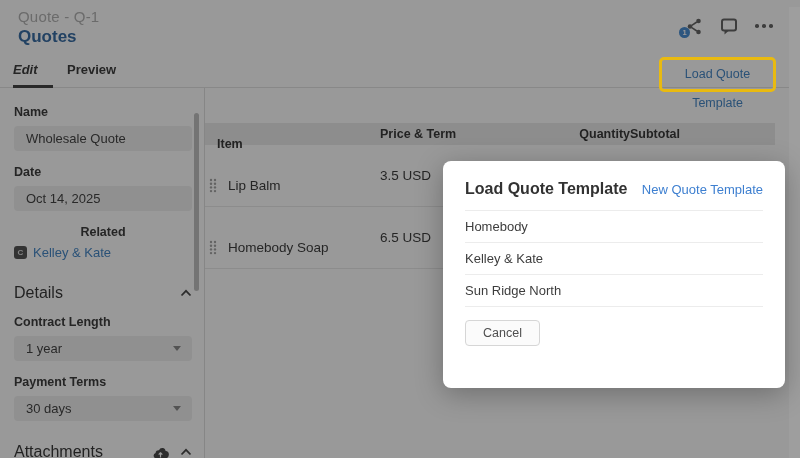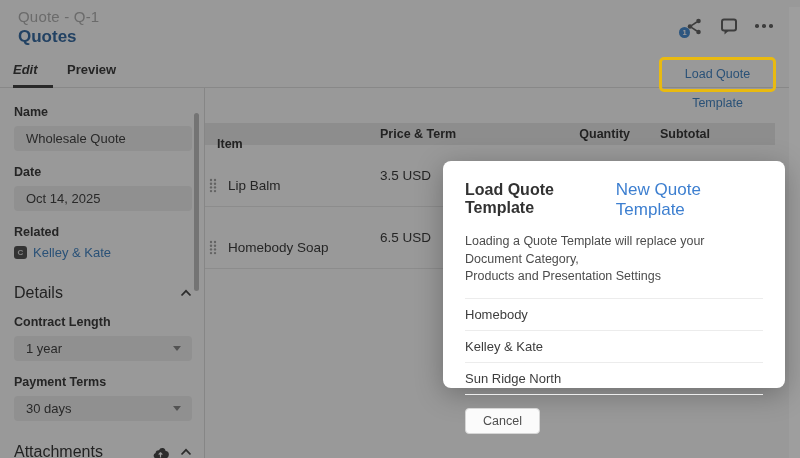--- a/index.html
+++ b/index.html
@@ -55,34 +55,34 @@
   .main { position:absolute; left:205px; top:88px; right:0; bottom:0; }
   .qtable { margin-top:35px; width:570px; }
   .thead { display:flex; height:22px; align-items:center; background:#ebebeb;
            font-size:12.5px; font-weight:700; color:#3a3a3a; }
   .trow { display:flex; height:62px; align-items:center; border-bottom:1px solid #e9e9e9;
           font-size:13.5px; color:#3f3f3f; }
   .c-item { width:165px; padding-left:12px; display:flex; align-items:center;margin-top:20px; }
   .trow .c-item { padding-left:4px; }
   .c-price { width:165px; padding-left:10px; }
   .c-qty { width:95px; text-align:right; }
-  .c-sub { width:110px; text-align:center; }
+  .c-sub { width:110px; text-align:left; }
   .grip { margin-right:11px; display:inline-flex; }
 
   
   .overlay { position:absolute; inset:0; background:rgba(0,0,0,0.40); z-index:10; }
   .page-scrollbar { position:absolute; right:0; top:7px; width:11px; bottom:0; background:#9e9e9e; z-index:15; }
   .highlight-ring { position:absolute; left:659px; top:57px; width:117px; height:35px;
                     border:3px solid #e9ba10; border-radius:5px; z-index:20; }
 
   .modal { position:absolute; left:443px; top:161px; width:342px; height:227px; background:#fff;
            border-radius:8px; box-shadow:0 6px 28px rgba(0,0,0,.28); z-index:30; padding:19px 22px 0 22px; }
   .modal-head { display:flex; align-items:baseline; justify-content:space-between; }
   .modal-title { font-size:16px; font-weight:700; color:#323232; }
-  .modal-link { font-size:17px; color:#3d7fd0; }
+  .modal-link { font-size:13px; color:#3d7fd0; }
   .modal-desc { margin-top:13px; font-size:12.5px; line-height:1.4; color:#4c4c4c; }
   .tpl-list { margin-top:12px; }
   .tpl-item { border-top:1px solid #ececec; padding:8px 0; font-size:13px; color:#3d3d3d; }
   .tpl-list-end { border-top:1px solid #ececec; }
   .cancel-btn { display:inline-block; margin-top:13px; padding:5px 17px; font-size:12.5px; color:#4f4f4f;
                 background:#fbfbfb; border:1px solid #d6d6d6; border-radius:4px; }
 </style>
 </head>
 <body>
 
@@ -125,21 +125,21 @@
 
   <div class="load-btn">Load Quote Template</div>
 
   <div class="sidebar">
     <div class="f-label">Name</div>
     <div class="f-input">Wholesale Quote</div>
 
     <div class="f-label">Date</div>
     <div class="f-input">Oct 14, 2025</div>
 
-    <div class="f-label" style="margin-bottom:6px;">Related</div>
+    <div class="f-label" style="margin-bottom:6px;text-align:center;">Related</div>
     <div class="related-row">
       <span class="related-chip">C</span>
       <span class="related-link">Kelley &amp; Kate</span>
     </div>
 
     <div class="section-head">
       <span>Details</span>
       <svg width="12" height="8" viewBox="0 0 12 8">
         <polyline points="1.5,6.5 6,1.8 10.5,6.5" fill="none" stroke="#4a4a4a" stroke-width="1.8"></polyline>
       </svg>
@@ -234,24 +234,20 @@
 
   <div class="page-scrollbar"></div>
 
   <div class="highlight-ring"></div>
 
   <div class="modal">
     <div class="modal-head">
       <span class="modal-title">Load Quote Template</span>
       <span class="modal-link">New Quote Template</span>
     </div>
-    <div class="modal-desc">
-      <div>Loading a Quote Template will replace your Document Category,</div>
-      <div>Products and Presentation Settings</div>
-    </div>
     <div class="tpl-list">
       <div class="tpl-item">Homebody</div>
       <div class="tpl-item">Kelley &amp; Kate</div>
       <div class="tpl-item">Sun Ridge North</div>
       <div class="tpl-list-end"></div>
     </div>
     <span class="cancel-btn">Cancel</span>
   </div>
 
 </div>

